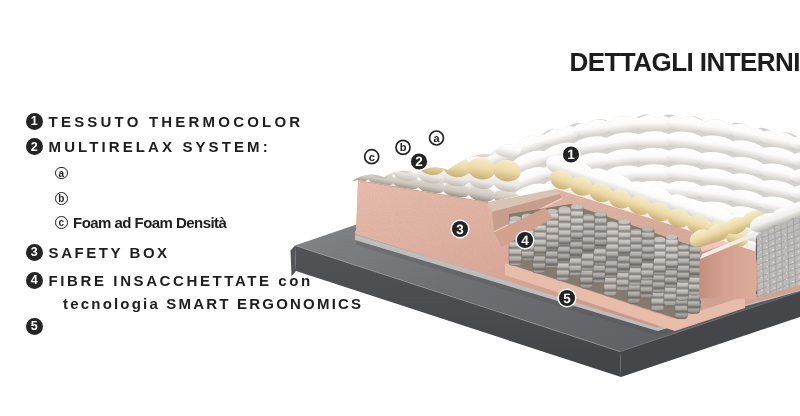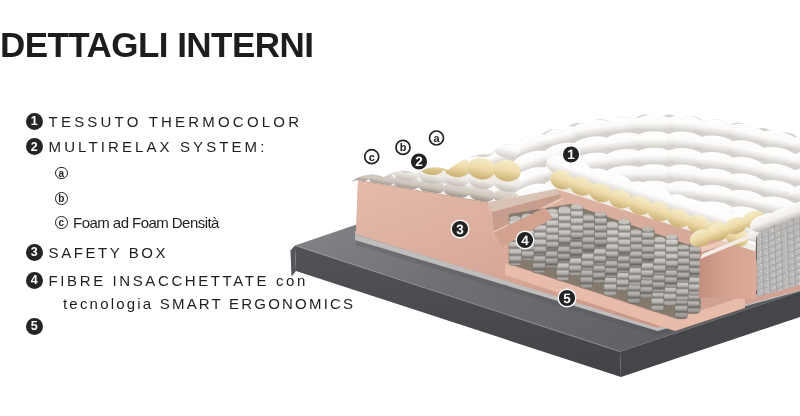--- a/index.html
+++ b/index.html
@@ -1,17 +1,17 @@
 <!DOCTYPE html>
 <html><head><meta charset="utf-8"><style>
 html,body{margin:0;padding:0;width:800px;height:416px;background:#fff;overflow:hidden}
 body{font-family:"Liberation Sans",sans-serif;color:#1e1e1e;position:relative}
-.title{position:absolute;left:0;top:27px;width:100%;text-align:left;font-size:35px;font-weight:bold;letter-spacing:-0.55px;color:#1d1d1d;line-height:1}
+.title{position:absolute;left:0;top:49px;width:100%;text-align:right;font-size:26px;font-weight:bold;letter-spacing:-0.55px;color:#1d1d1d;line-height:1}
 .item{position:absolute;display:flex;align-items:center;white-space:nowrap;height:18px}
-.t{font-weight:normal}
+.t{font-weight:bold}
 .nb{display:inline-flex;align-items:center;justify-content:center;width:17px;height:17px;border-radius:50%;background:#242424;color:#fff;font-size:12.5px;font-weight:bold;margin-right:5.8px;flex:none}
 .lb{display:inline-flex;align-items:center;justify-content:center;width:10.6px;height:10.6px;border-radius:50%;background:#fff;border:1.7px solid #242424;color:#242424;font-size:10px;font-weight:bold;margin-right:5.5px;flex:none}
 </style></head><body>
 <div class="title">DETTAGLI INTERNI</div>
 <svg width="800" height="416" viewBox="0 0 800 416" style="position:absolute;top:0;left:0;text-rendering:geometricPrecision">
     <defs>
 <linearGradient id="platTop" x1="0" y1="0" x2="1" y2="0.45">
  <stop offset="0" stop-color="#87888b"></stop>
         <stop offset="0.45" stop-color="#6f7073"></stop>
         <stop offset="1" stop-color="#5e5f63"></stop>

